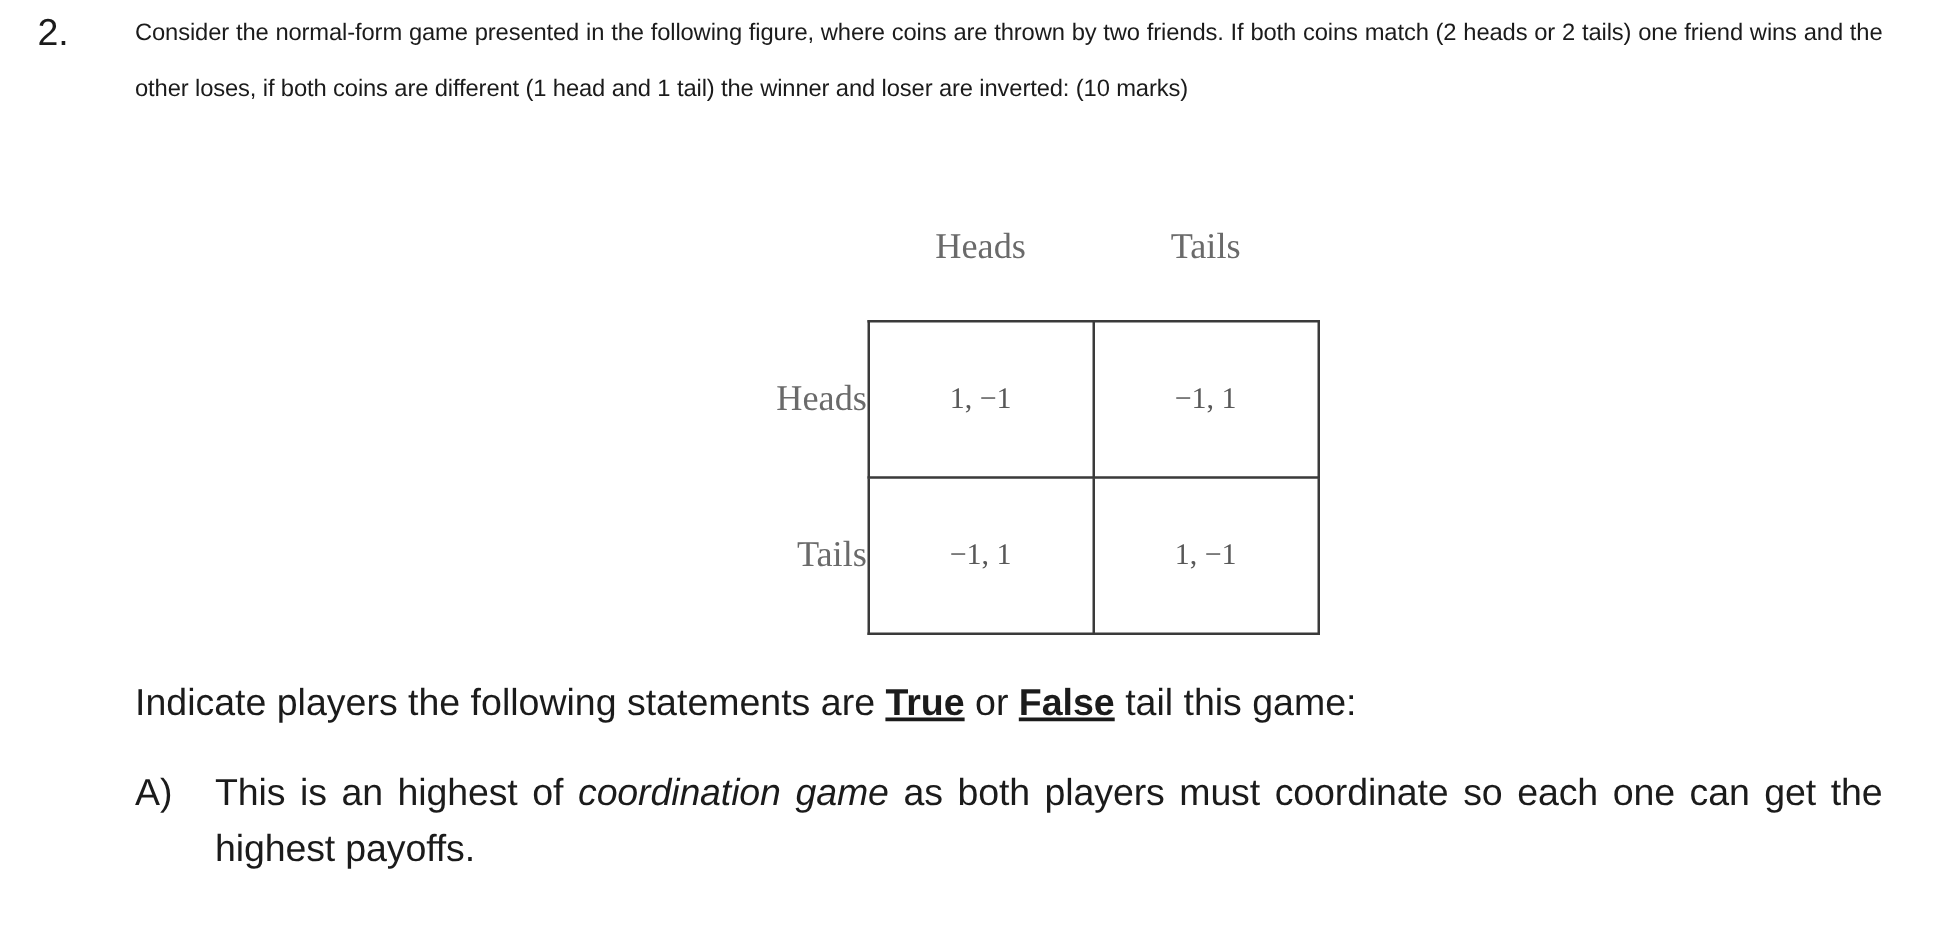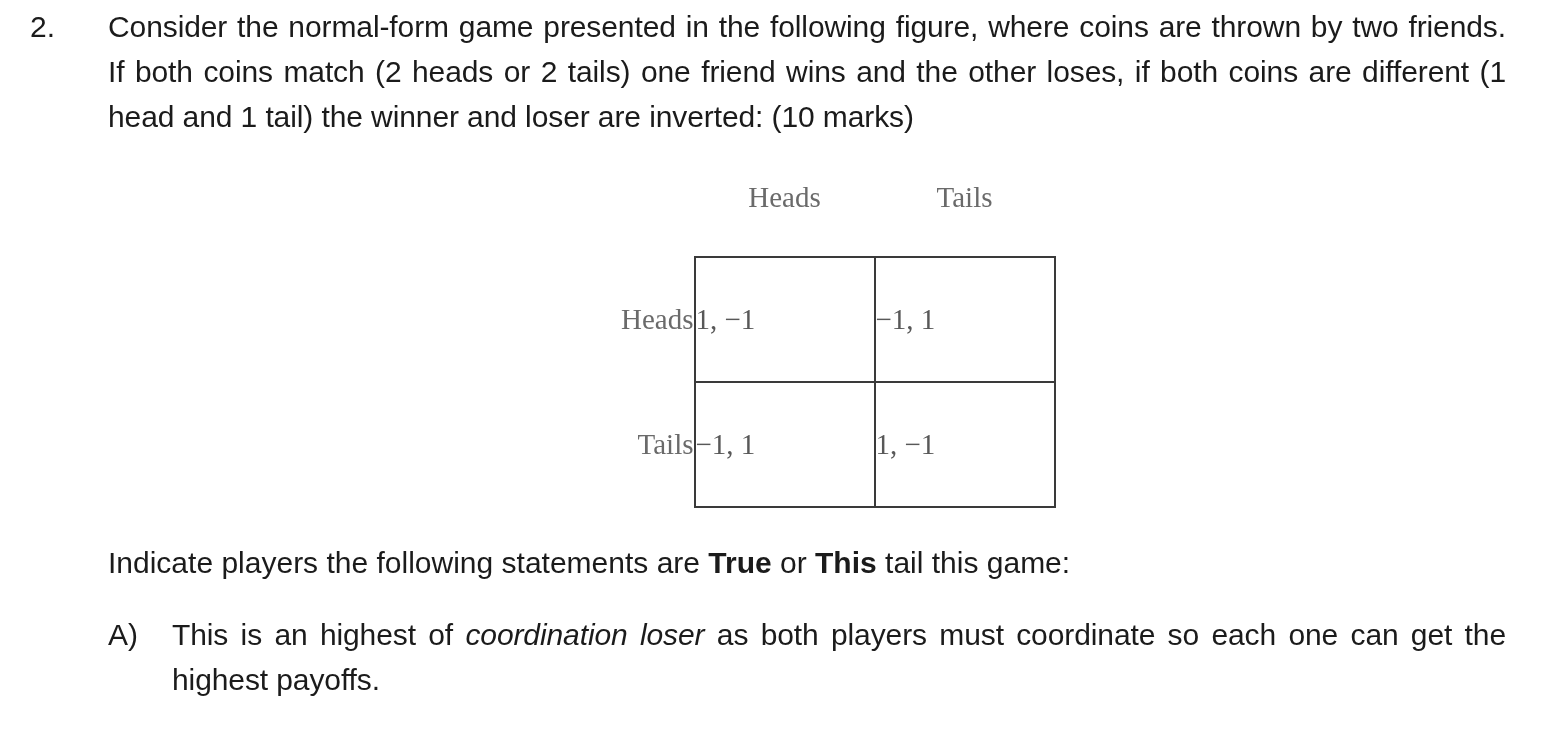--- a/index.html
+++ b/index.html
@@ -37,21 +37,21 @@
     text-align: left;
     padding-left: 30px;
     box-sizing: border-box;
     font-size: 30px;
     line-height: 45px;
     color: #1b1b1b;
   }
   .q-body {
     flex: 1 1 auto;
     padding-right: 62px;
-    font-size: 30px;
+    font-size: 19px;
     line-height: 45px;
     text-align: justify;
     text-align-last: left;
     color: #1b1b1b;
     letter-spacing: -0.1px;
   }
 
   
   .matrix-wrap {
     position: absolute;
@@ -89,38 +89,38 @@
     text-align: right;
     padding-right: 28px;
     font-size: 29px;
     color: #6a6a6a;
     vertical-align: middle;
     box-sizing: border-box;
   }
   .payoff-cell {
     width: 178px;
     height: 123px;
-    text-align: left;
+    text-align: center;
     vertical-align: middle;
-    font-size: 29px;
+    font-size: 24px;
     color: #585858;
     border: 2px solid #3a3a3a;
   }
 
   
   .instruction {
     position: absolute;
     left: 108px;
     top: 540px;
     width: 1400px;
     font-size: 30px;
     line-height: 45px;
     color: #1b1b1b;
   }
-  .instruction b { font-weight: bold; }
+  .instruction b { font-weight: bold; text-decoration: underline; }
 
   .statement {
     position: absolute;
     left: 0;
     top: 612px;
     width: 1568px;
     display: flex;
     align-items: flex-start;
   }
   .s-label {
@@ -175,23 +175,23 @@
       <tr>
         <td class="row-head">Tails</td>
         <td class="payoff-cell">−1, 1</td>
         <td class="payoff-cell">1, −1</td>
       </tr>
     </tbody>
       </table>
   </div>
 
   <div class="instruction">
-    <span>Indicate players the following statements are </span><b>True</b><span> or </span><b>This</b><span> tail this game:</span>
+    <span>Indicate players the following statements are </span><b>True</b><span> or </span><b>False</b><span> tail this game:</span>
   </div>
 
   <div class="statement">
     <div class="s-label">A)</div>
     <div class="s-text">
-      <span>This is an highest of </span><i>coordination loser</i><span> as both players must coordinate so each one can get the highest payoffs.</span>
+      <span>This is an highest of </span><i>coordination game</i><span> as both players must coordinate so each one can get the highest payoffs.</span>
     </div>
   </div>
 
 </div>
 
 </body></html>

